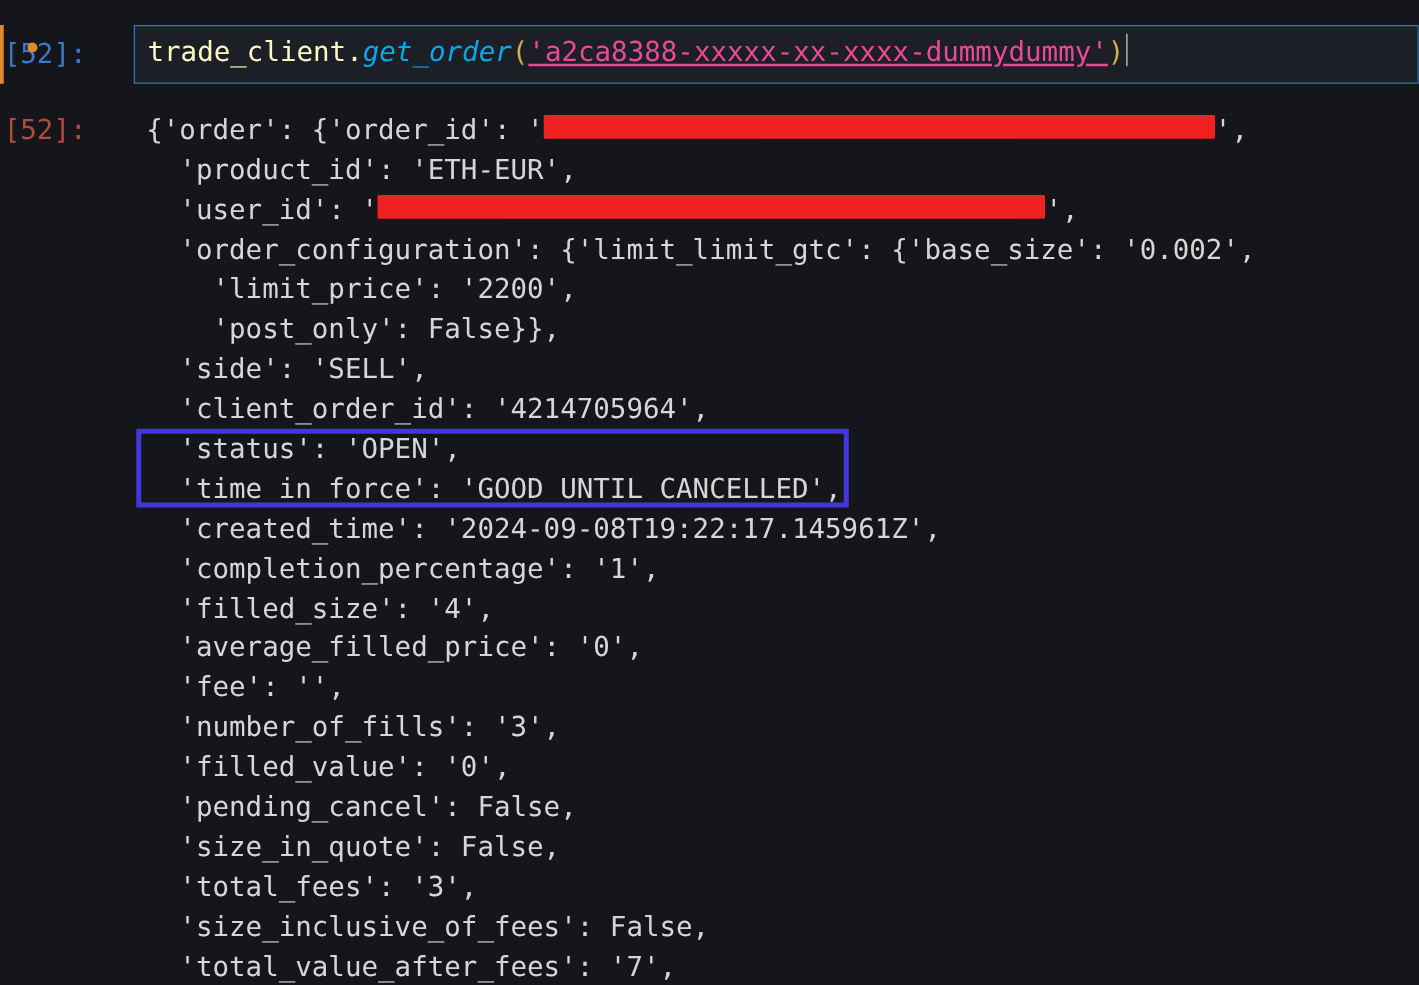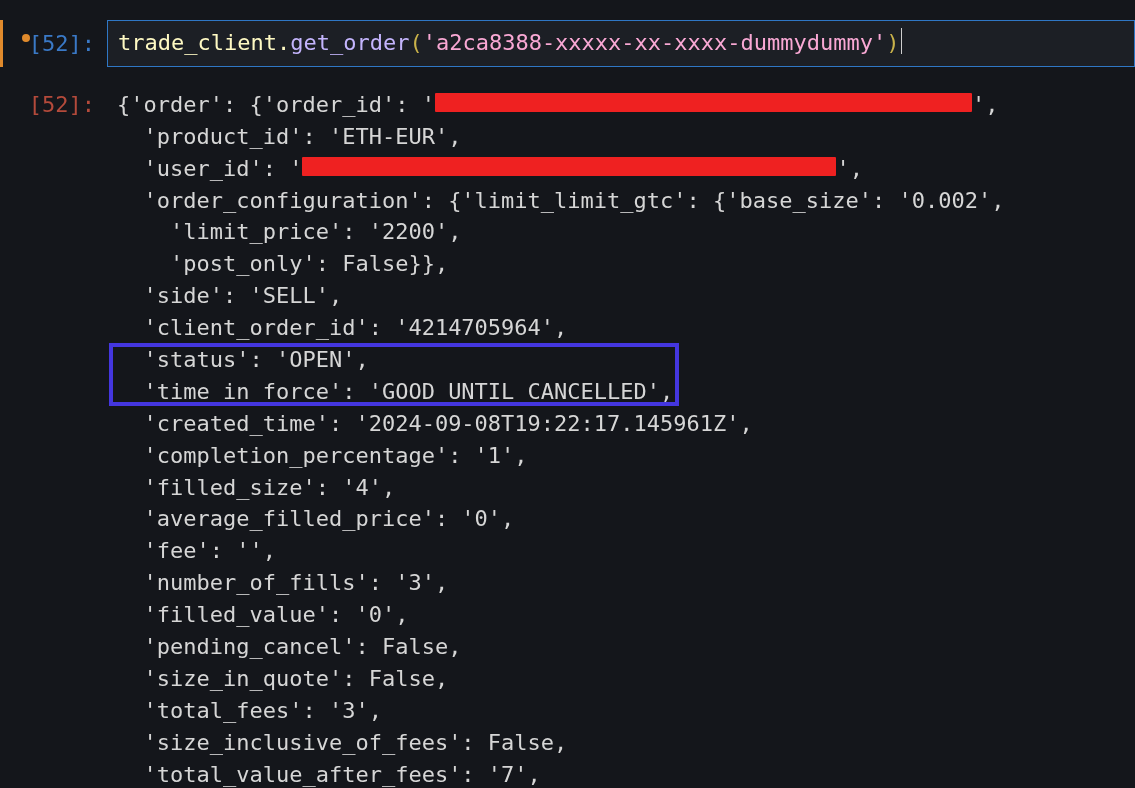--- a/index.html
+++ b/index.html
@@ -27,21 +27,21 @@
   .cell-output{
     border-left:3.5px solid transparent;
   }
   .dirty-dot{
     width:8px; height:8px; border-radius:50%;
     background:#e08a2c;
     position:absolute; left:19px; top:14px;
   }
   .prompt-col{
     flex:0 0 104px;
-    text-align:right;
+    text-align:left;
     padding-right:12px;
     padding-top:8px;
     user-select:none;
   }
   .prompt-label{
     color:#3a79c7;
     font-weight:500;
     white-space:nowrap;
   }
   .prompt-out .prompt-label{ color:#b44a3b; }
@@ -54,23 +54,23 @@
     font-family:inherit;
     color:#d6d6d6;
     position:relative;
     margin-right:0;
   }
   .code-editor .cursor{
     display:inline-block; width:0px; border-left:1.5px solid #cfcfcf;
     height:1.15em; vertical-align:-0.16em; margin-left:1px;
   }
   .tok-obj   { color:#fef9c3; }
-  .tok-call  { color:#c4b5fd; }
+  .tok-call  { color:#0ea5e9;font-style:italic; }
   .tok-paren { color:#c9b24a; }
-  .tok-str   { color:#f9a8d4; }
+  .tok-str   { color:#ec4899;text-decoration:underline; }
 
   pre.output{
     margin:0; padding:8px 10px 0 10px;
     white-space:pre;
     color:#d6d6d6;
     font-family:inherit;
     position:relative;
     overflow:hidden;
   }
   .redact{

